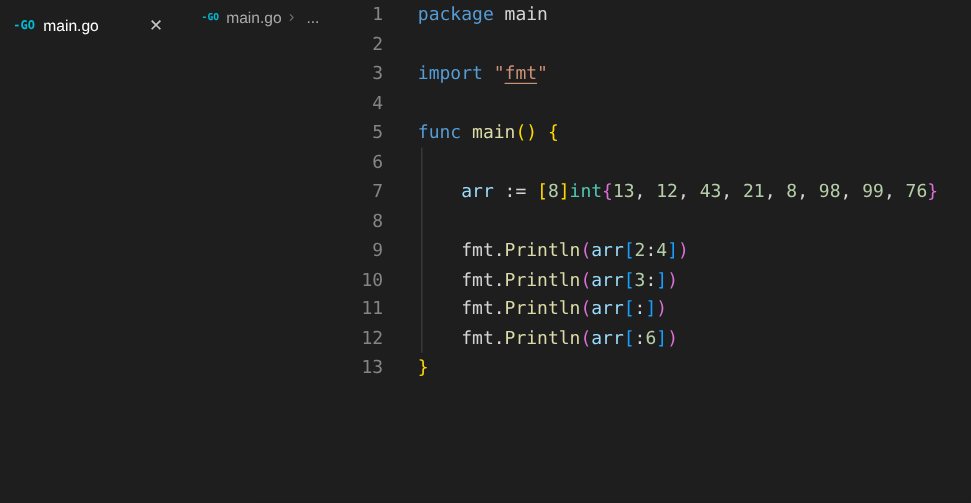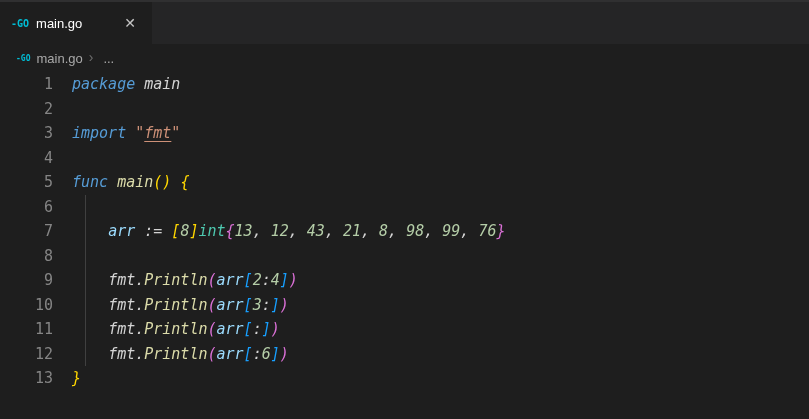--- a/index.html
+++ b/index.html
@@ -1,19 +1,19 @@
 <!DOCTYPE html>
 <html><head>
 <meta charset="utf-8">
 <style>
   * { margin:0; padding:0; box-sizing:border-box; }
   html,body { width:809px; height:419px; overflow:hidden; }
   body { background:#1e1e1e; font-family:"Liberation Sans", sans-serif; }
 
-  .window { width:809px; height:377px; display:flex; flex-direction:column; }
+  .window { width:809px; height:377px; display:flex; }
 
   .titlebar-edge { height:2px; background:#303031; flex:none; }
 
   
   .tabbar { height:42px; background:#252526; display:flex; flex:none; }
   .tab { width:152px; height:42px; background:#1e1e1e; display:flex; align-items:center;
          padding:0 12px 0 11px; cursor:pointer; }
   .go-logo { color:#00bcd4; font-weight:bold; font-size:10px; letter-spacing:0;
              font-family:"DejaVu Sans Mono", monospace; flex:none; }
   .tab-label { color:#ffffff; font-size:13px; margin-left:7px; }
@@ -27,21 +27,21 @@
   .breadcrumb .go-logo { font-size:8px; }
   .crumb { color:#a9a9a9; font-size:13px; margin-left:6px; cursor:pointer; }
   .chev { color:#6e6e6e; font-size:14px; margin:0 4px 2px 6px; }
 
   
   .editor { flex:1; background:#1e1e1e; font-family:"DejaVu Sans Mono","Liberation Mono", monospace;
             font-size:15px; position:relative; cursor:text; }
   .row { position:relative; height:24.5px; line-height:24.5px; white-space:pre; }
   .ln { display:inline-block; width:53px; text-align:right; color:#858585;
         font-size:15px; user-select:none; }
-  .code { position:absolute; left:72px; top:0; white-space:pre;font-style:italic; }
+  .code { position:absolute; left:82px; top:0; white-space:pre; }
   .row.guide::before { content:""; position:absolute; left:85px; top:0; height:100%;
                        border-left:1px solid #404040; }
   .row.current::after { content:""; position:absolute; left:85px; right:0; top:0; height:100%;
                         border:1px solid #3a3a3a; pointer-events:none; }
   .row.current .ln { color:#c6c6c6; }
   .u { text-decoration:underline; text-underline-offset:3px; }
 </style>
 </head>
 <body>
 

